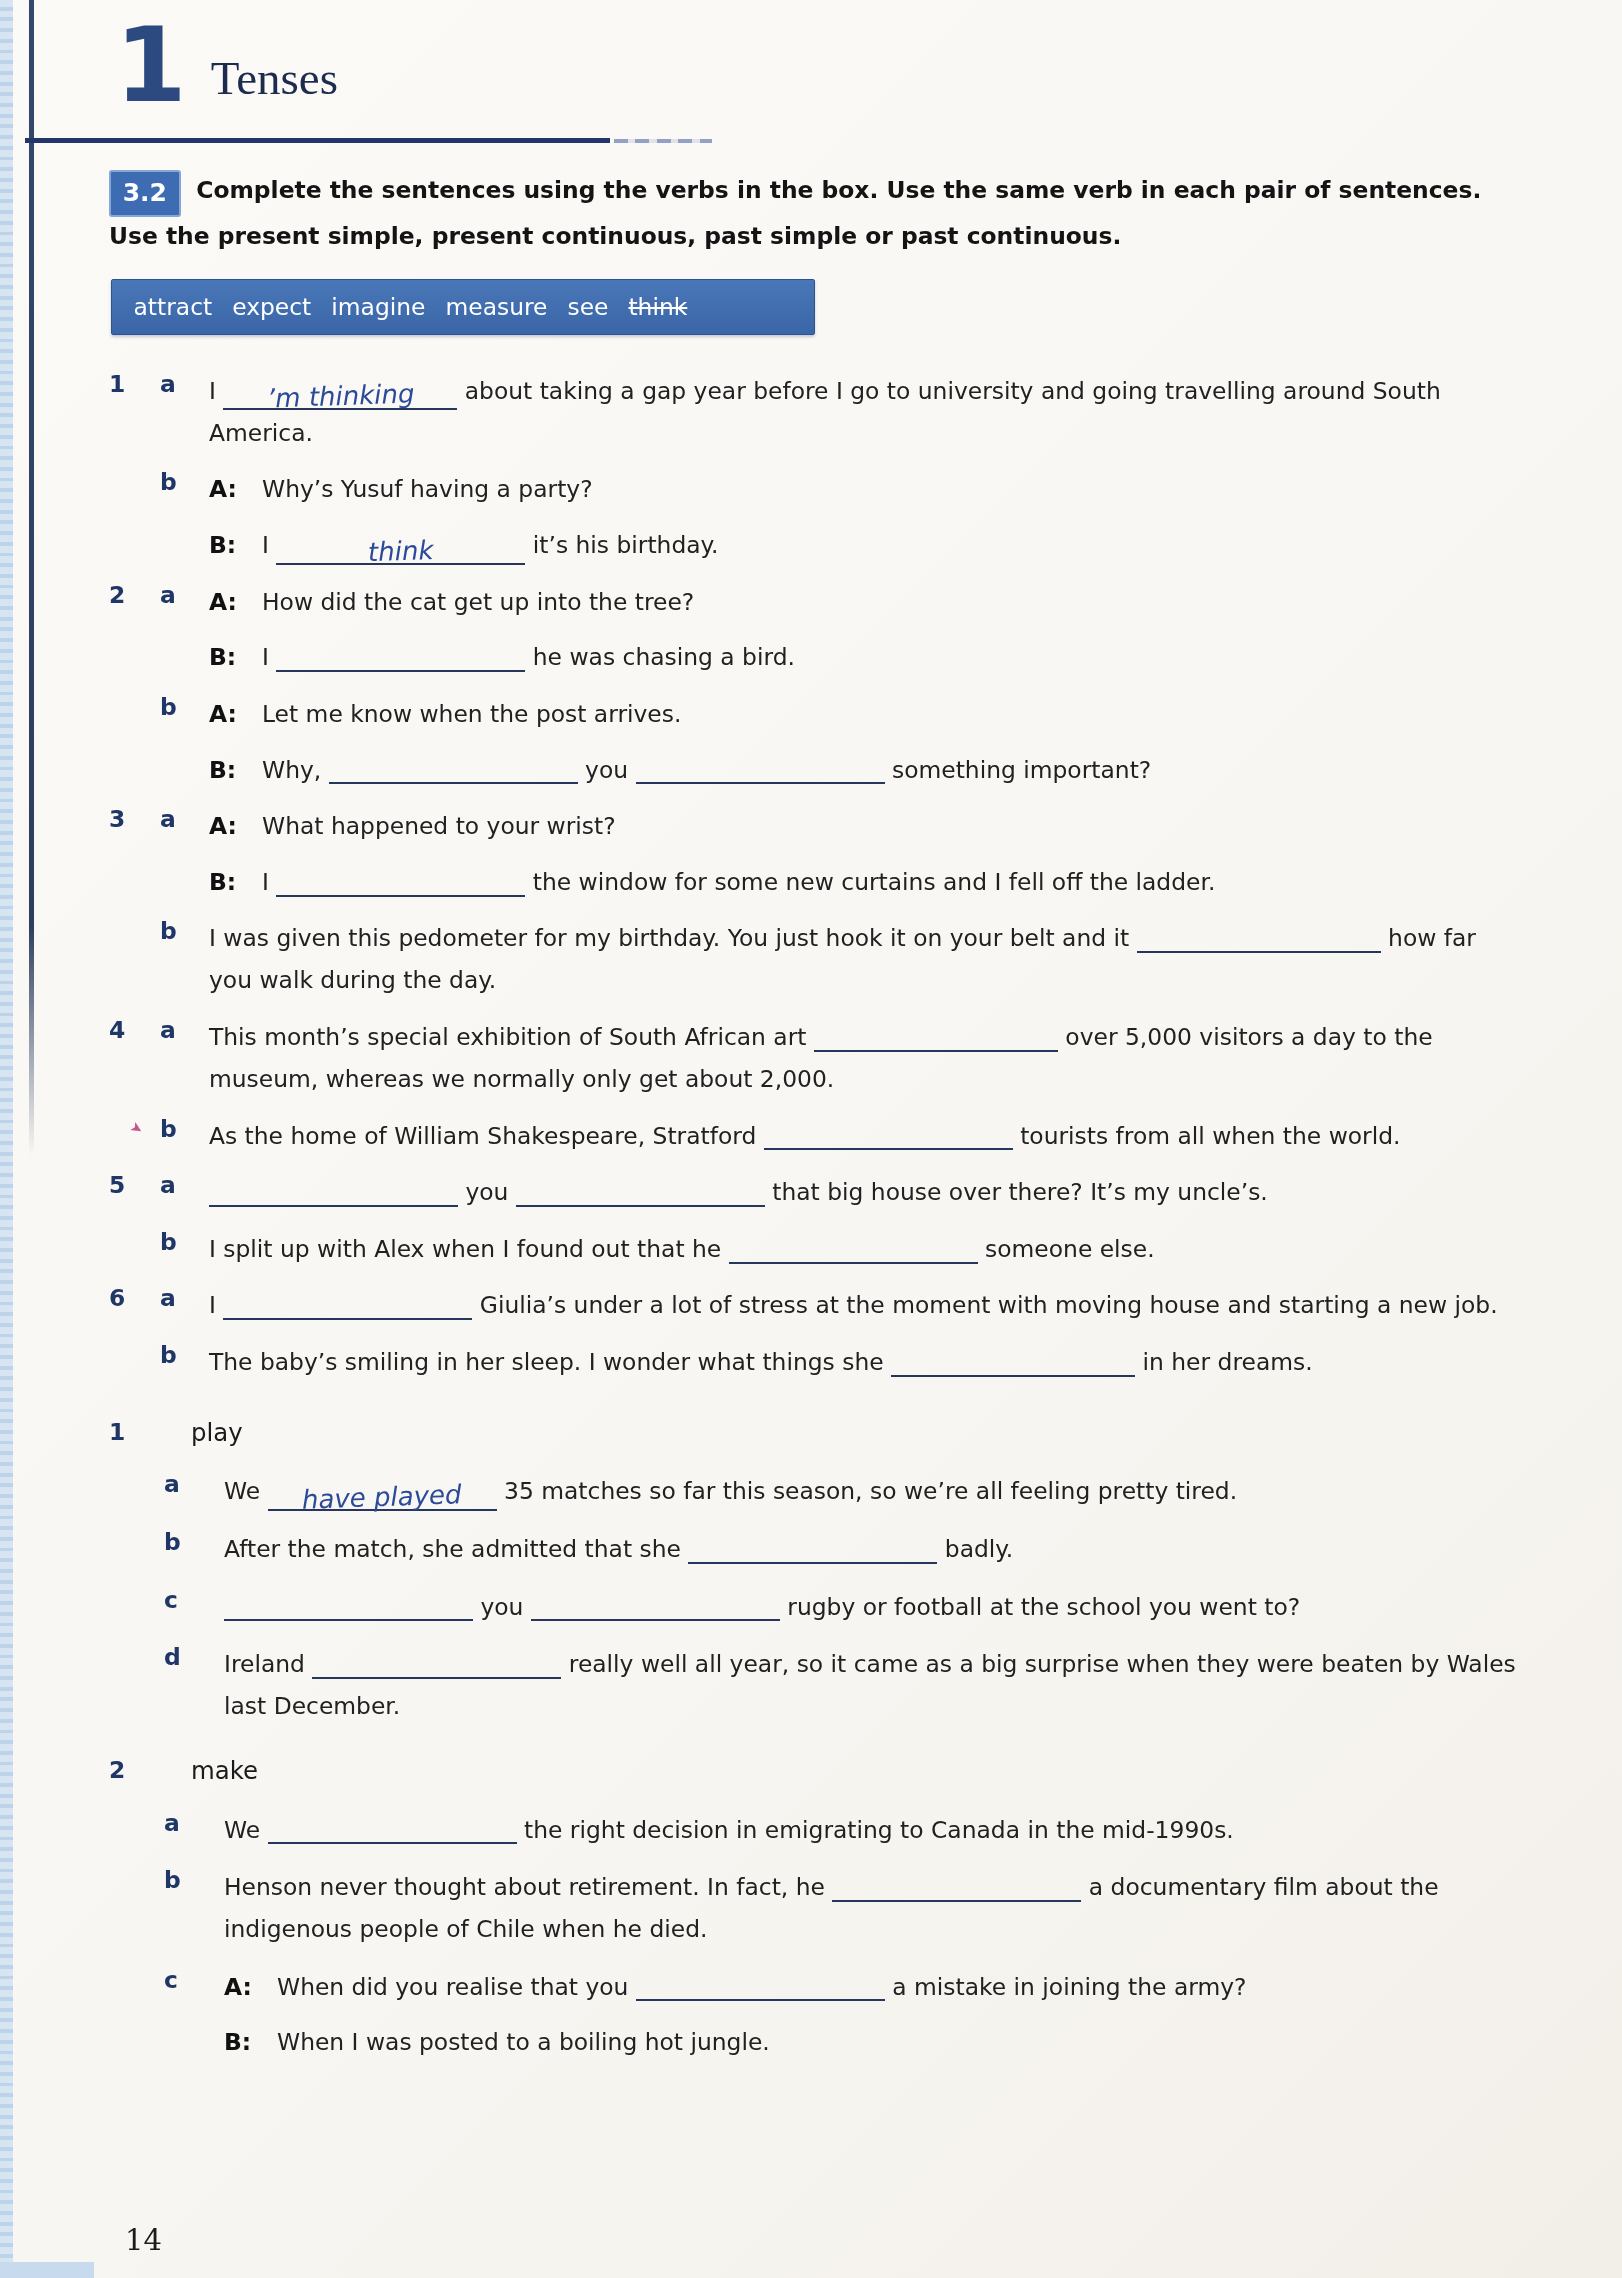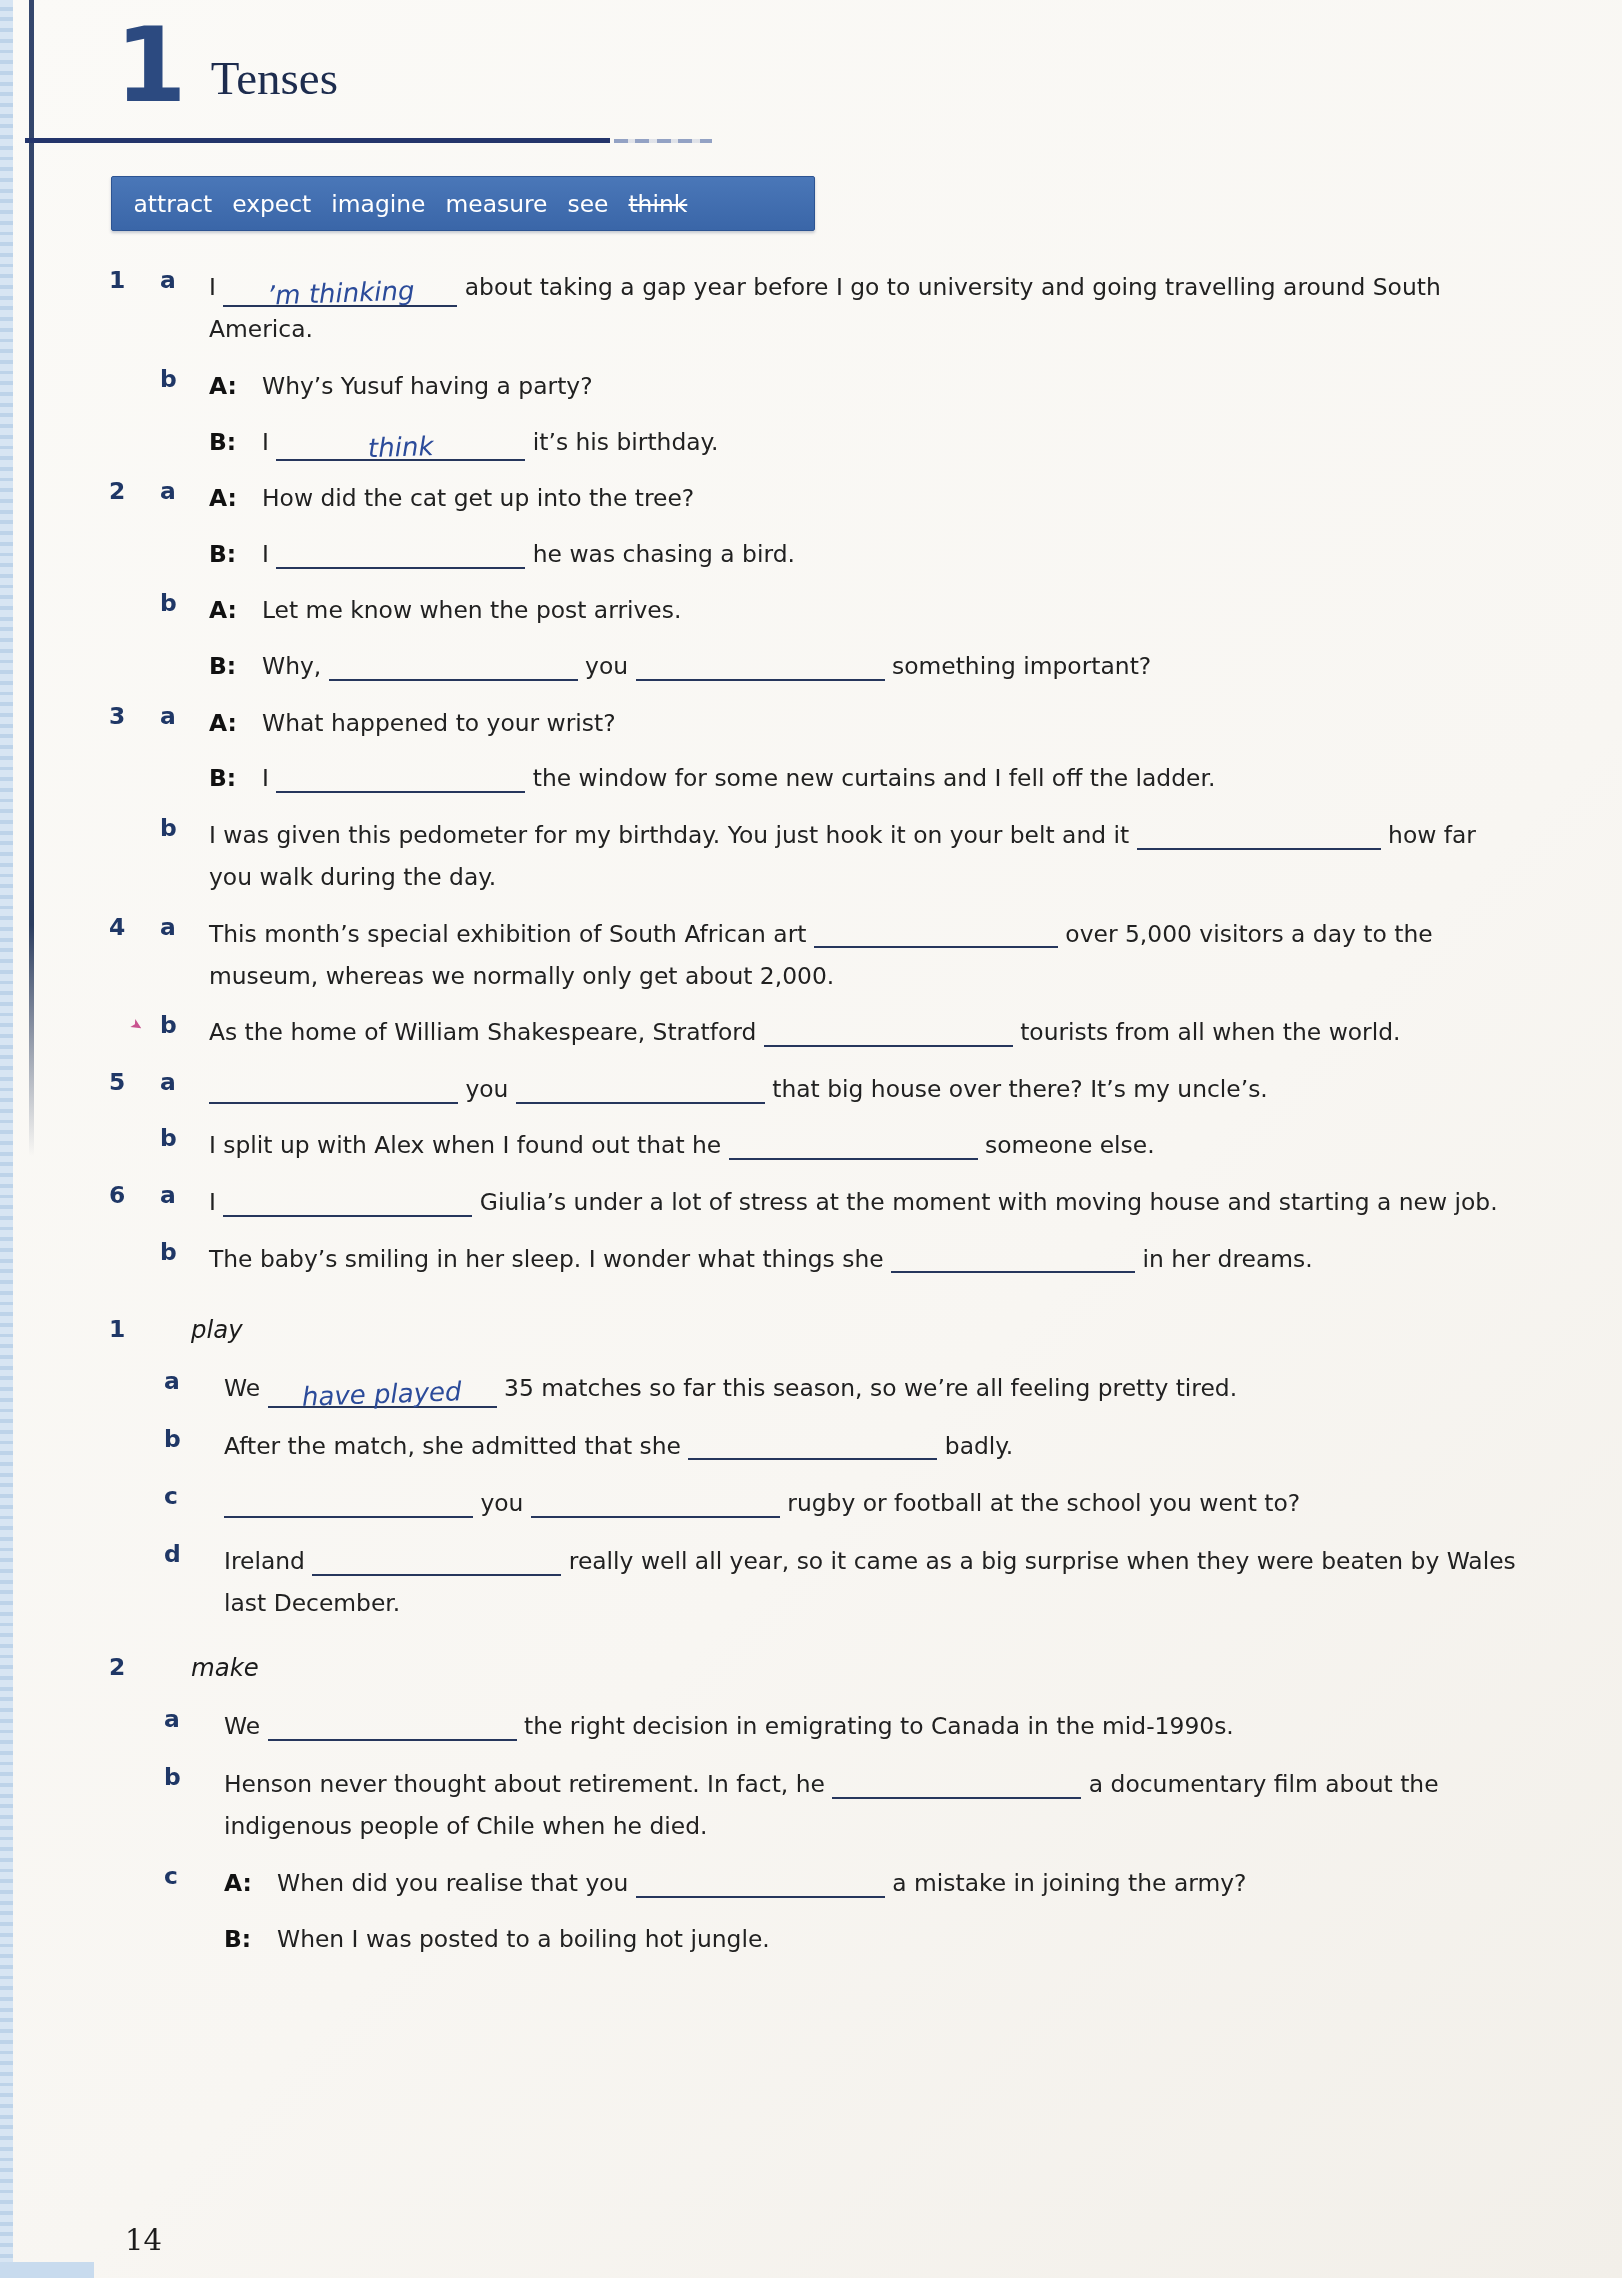--- a/index.html
+++ b/index.html
@@ -45,21 +45,21 @@
   .dtext{flex:1;line-height:42px;}
   .blank{display:inline-block;border-bottom:2.9px solid #26365c;height:32px;vertical-align:-6.8px;text-align:center;}
   .handwriting{display:inline-block;font-style:italic;color:var(--pen,#2b4b9a);font-size:26px;
     line-height:29px;transform:rotate(-2deg);white-space:nowrap;}
   .pen-mark{position:absolute;left:-29px;top:4.9px;color:#c9538f;font-size:14.6px;display:inline-block;transform:rotate(32deg);}
 
   
   .ex33{margin-top:35px;}
   .group-head{display:flex;margin:29px 0 23.4px;}
   .g-num{width:82px;flex:none;font-weight:bold;color:#1f3766;}
-  .g-verb{font-style:italic;font-size:24.4px;color:#1b1b1b;}
+  .g-verb{font-size:24.4px;color:#1b1b1b;}
   .g-item{display:flex;margin-bottom:15.6px;padding-left:55px;}
   .gi-letter{width:60px;flex:none;font-weight:bold;color:#1f3766;}
   .gi-body{flex:1;line-height:42px;}
 
   .page-number{position:absolute;left:125px;bottom:21.5px;font-family:"DejaVu Serif","Liberation Serif",serif;
     font-size:29px;color:#1c1c1c;}
 </style>
 </head>
 <body>
 
@@ -68,20 +68,21 @@
 <div class="corner-bottom"></div>
 
 <div class="header">
   <div class="chapter-num">1</div>
   <div class="chapter-title">Tenses</div>
 </div>
 <div class="chapter-rule"></div>
 
 <div class="main">
 
+  <p class="instructions"><span class="badge">3.2</span><span>Complete the sentences using the verbs in the box. Use the same verb in each pair of sentences. Use the present simple, present continuous, past simple or past continuous.</span></p>
 
   <div class="verb-box" id="verb-box">
       <span>attract</span>
       <span>expect</span>
       <span>imagine</span>
       <span>measure</span>
       <span>see</span>
       <span class="verb-struck">think</span>
     </div>
 

